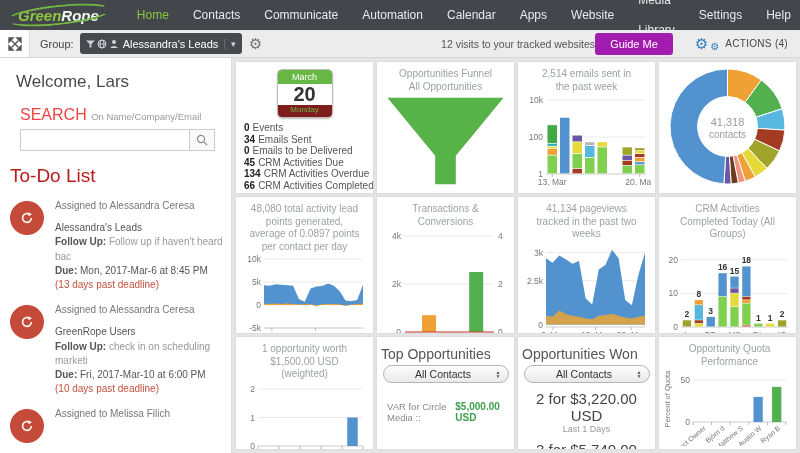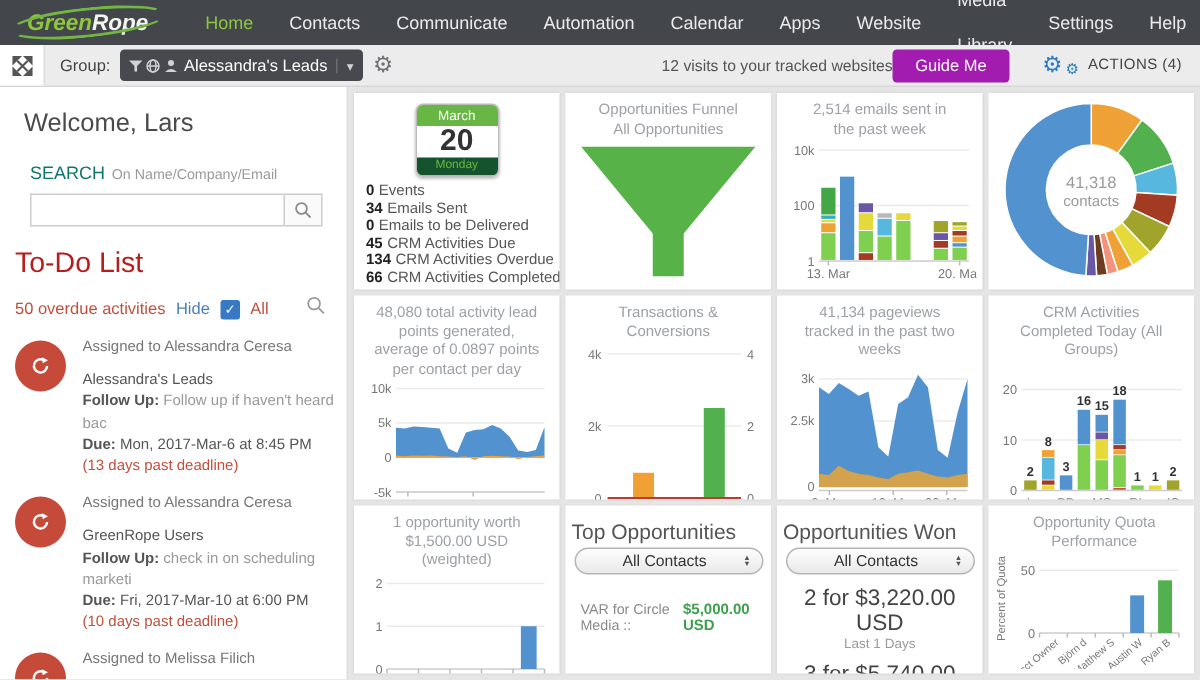--- a/index.html
+++ b/index.html
@@ -30,21 +30,21 @@
   .actions .ga.small { font-size:10px; margin-left:-4px; margin-top:6px; }
   .actions .atext { font-size:10px; color:#444; letter-spacing:0.3px; }
 
   
   .layout { flex:1; display:flex; overflow:hidden; }
 
   
   .sidebar { width:232px; background:#fff; border-right:1px solid #ddd; overflow:hidden; padding:14px 0 0 0; flex-shrink:0; }
   .welcome { font-size:17px; color:#4a4a4a; margin:0 0 14px 16px; }
   .search-block { margin:0 16px 14px 20px; }
-  .s-label { font-size:12px; color:#0f766e; }
+  .s-label { font-size:16px; color:#ef4444; }
   .s-sub { font-size:9.5px; color:#9a9a9a; }
   .search-row { display:flex; margin-top:5px; }
   .search-input { flex:1; height:22px; border:1px solid #ccc; border-right:none; padding:0 5px; font-size:11px; outline:none; }
   .search-btn { width:26px; height:22px; border:1px solid #ccc; background:#fafafa; display:flex; align-items:center; justify-content:center; cursor:pointer; }
   .todo-title { font-size:19px; color:#b91c1c; margin:4px 0 10px 10px; }
   .filter-row { display:flex; align-items:center; margin:0 14px 8px 10px; gap:7px; }
   .filter-row .flabel { font-size:11px; }
   .red { color:#c0503e; }
   .hide { font-size:11px; color:#4a7fb5; cursor:pointer; text-decoration:none; }
   .cb { width:13px; height:13px; background:#3779c2; border-radius:2px; display:inline-flex; align-items:center; justify-content:center; color:#fff; font-size:9px; cursor:pointer; }
@@ -64,21 +64,21 @@
   .main { flex:1; padding:4px; display:grid; grid-template-columns:repeat(4,1fr); grid-template-rows:131px 136px auto; gap:4px; background:#e5e5e5; overflow:hidden; }
   .card { background:#fff; box-shadow:0 0 2px rgba(0,0,0,0.10); padding:5px 4px; overflow:hidden; position:relative; }
   .ctitle { font-size:10px; color:#9da1a6; text-align:center; line-height:1.25; margin:1px 7px 2px; }
   .chart { position:relative; width:100%; }
   .chart svg { display:block; }
 
   
   .cal { width:56px; margin:2px auto 4px; border:1px solid #bcbcbc; border-radius:5px; overflow:hidden; box-shadow:0 1px 2px rgba(0,0,0,0.25); }
   .cal-month { background:#68b744; color:#fff; font-size:9px; text-align:center; padding:2px 0; }
   .cal-day { font-size:20px; font-weight:bold; color:#333; text-align:center; line-height:1.05; background:#fff; }
-  .cal-weekday { font-size:8px; color:#68b744; text-align:center; padding-bottom:3px; background:#14532d; }
+  .cal-weekday { font-size:8px; color:#68b744; text-align:center; padding-bottom:3px; background:#7f1d1d; }
   .cal-stats { padding-left:4px; }
   .cal-stat { font-size:10px; color:#555; line-height:11.5px; white-space:nowrap; }
   .cal-stat b { color:#222; margin-right:3px; }
 
   
   .card-h { font-size:14px; color:#555; margin:4px 0 3px; }
   .select-pill { display:flex; align-items:center; width:126px; margin:3px auto 0; border:1px solid #b5b5b5; border-radius:11px; background:linear-gradient(#fdfdfd,#e9e9e9); font-size:10.5px; color:#333; padding:2px 7px; cursor:pointer; }
   .select-pill .sval { flex:1; text-align:center; }
   .updown { display:flex; flex-direction:column; color:#555; font-size:5px; line-height:4px; }
   .opp-row { display:flex; justify-content:space-between; margin:18px 6px 0; align-items:baseline; }
@@ -166,32 +166,20 @@
           <button class="search-btn">
             <svg width="12" height="12" viewBox="0 0 12 12">
                 <circle cx="5" cy="5" r="3.6" fill="none" stroke="#8a8a8a" stroke-width="1.2"></circle>
                 <line x1="7.8" y1="7.8" x2="11" y2="11" stroke="#8a8a8a" stroke-width="1.2"></line>
               </svg>
           </button>
         </div>
       </div>
       <div class="todo-title">To-Do List</div>
 
-      <div class="filter-row">
-        <span class="flabel red">50 overdue activities</span>
-        <a class="hide">Hide</a>
-        <span class="cb"></span>
-        <span class="flabel red">All</span>
-        <span class="mag">
-          <svg width="13" height="13" viewBox="0 0 12 12">
-              <circle cx="5" cy="5" r="3.6" fill="none" stroke="#9a9a9a" stroke-width="1.1"></circle>
-              <line x1="7.8" y1="7.8" x2="11" y2="11" stroke="#9a9a9a" stroke-width="1.1"></line>
-            </svg>
-        </span>
-      </div>
 
       <div class="todo-item">
         <span class="todo-icon red-bg">
           <svg width="16" height="16" viewBox="0 0 20 20">
               <path d="M15.5 10 A5.5 5.5 0 1 1 12.8 5.2" stroke="#fff" stroke-width="2" fill="none"></path>
               <polygon points="11.4,2.8 16.2,5.2 11.8,7.8" fill="#fff"></polygon>
             </svg>
         </span>
         <div class="todo-text">
           <div class="assigned">Assigned to Alessandra Ceresa</div>

